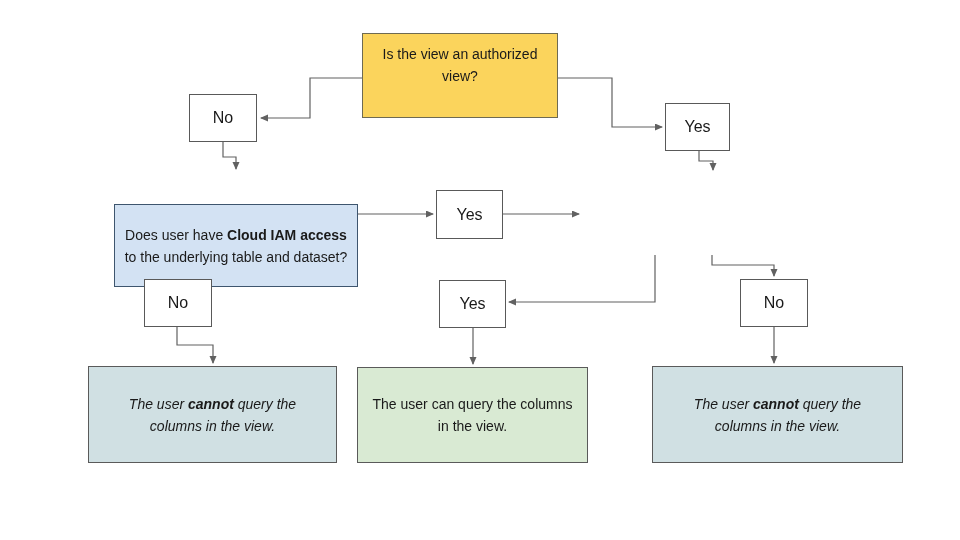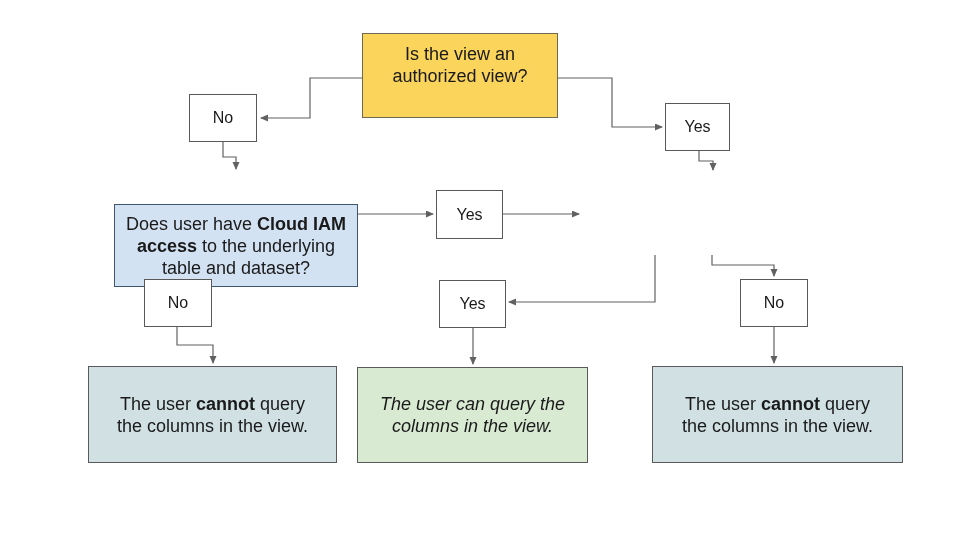--- a/index.html
+++ b/index.html
@@ -28,21 +28,21 @@
     stroke-width: 1.2;
   }
   .box {
     position: absolute;
     box-sizing: border-box;
     display: flex;
     align-items: center;
     justify-content: center;
     text-align: center;
     z-index: 2;
-    font-size: 18px;
+    font-size: 14px;
     line-height: 22px;
   }
   .box b { font-weight: bold; }
   .root {
     background: var(--question-fill, #fbd45c);
     border: 1px solid var(--question-border, #6e6a52);
     padding-bottom: 22px;
   }
   .decision {
     background: var(--decision-fill, #d3e2f3);
@@ -51,26 +51,26 @@
   }
   .choice {
     background: var(--choice-fill, #ffffff);
     border: 1px solid var(--choice-border, #595959);
     font-size: 16px;
   }
   .result-deny {
     background: var(--deny-fill, #d0e0e3);
     border: 1px solid var(--result-border, #5a5a5a);
     padding: 4px 24px;
+    font-style: italic;
   }
   .result-allow {
     background: var(--allow-fill, #d9ead3);
     border: 1px solid var(--result-border, #5a5a5a);
     padding: 12px 10px;
-    font-style: italic;
   }
 </style>
 </head>
 <body>
 
 <div class="canvas">
 
   <svg class="edges" viewBox="0 0 960 540" xmlns="http://www.w3.org/2000/svg">
     <defs>
       <marker id="arrow" markerWidth="9" markerHeight="8" refX="7" refY="3.5" orient="auto" markerUnits="userSpaceOnUse">

